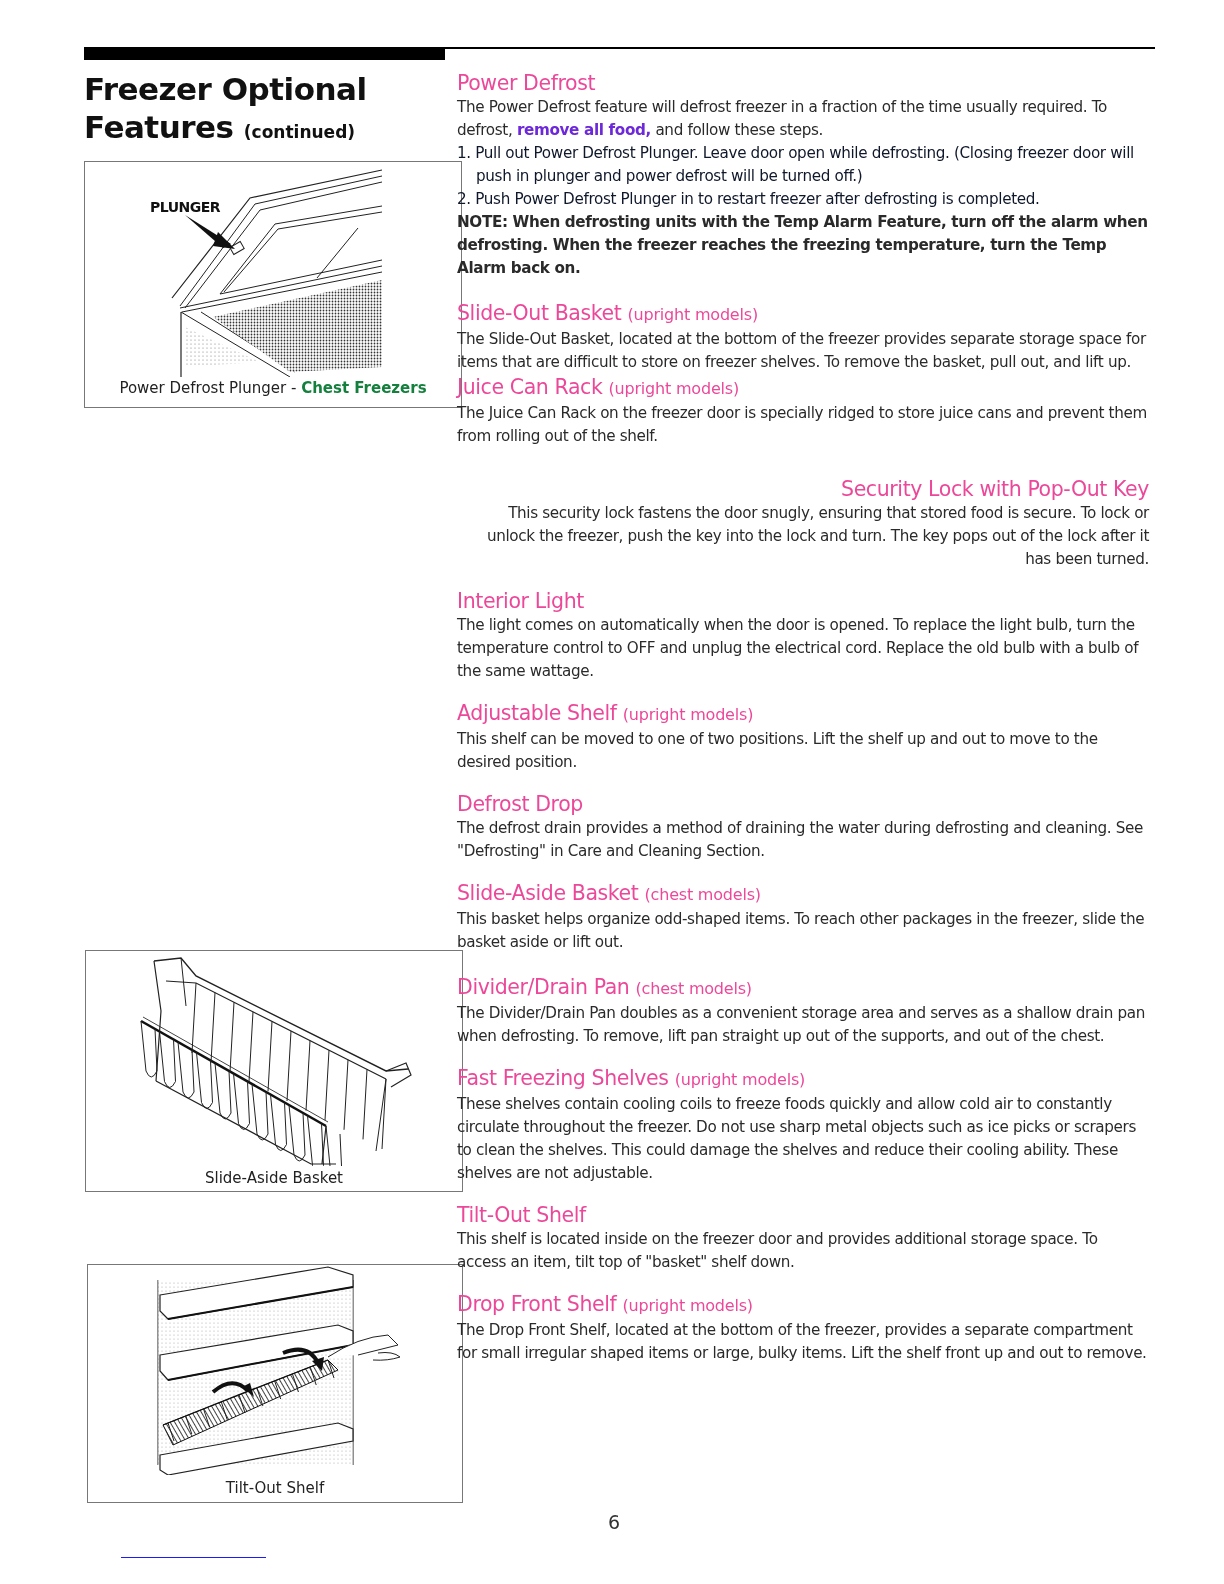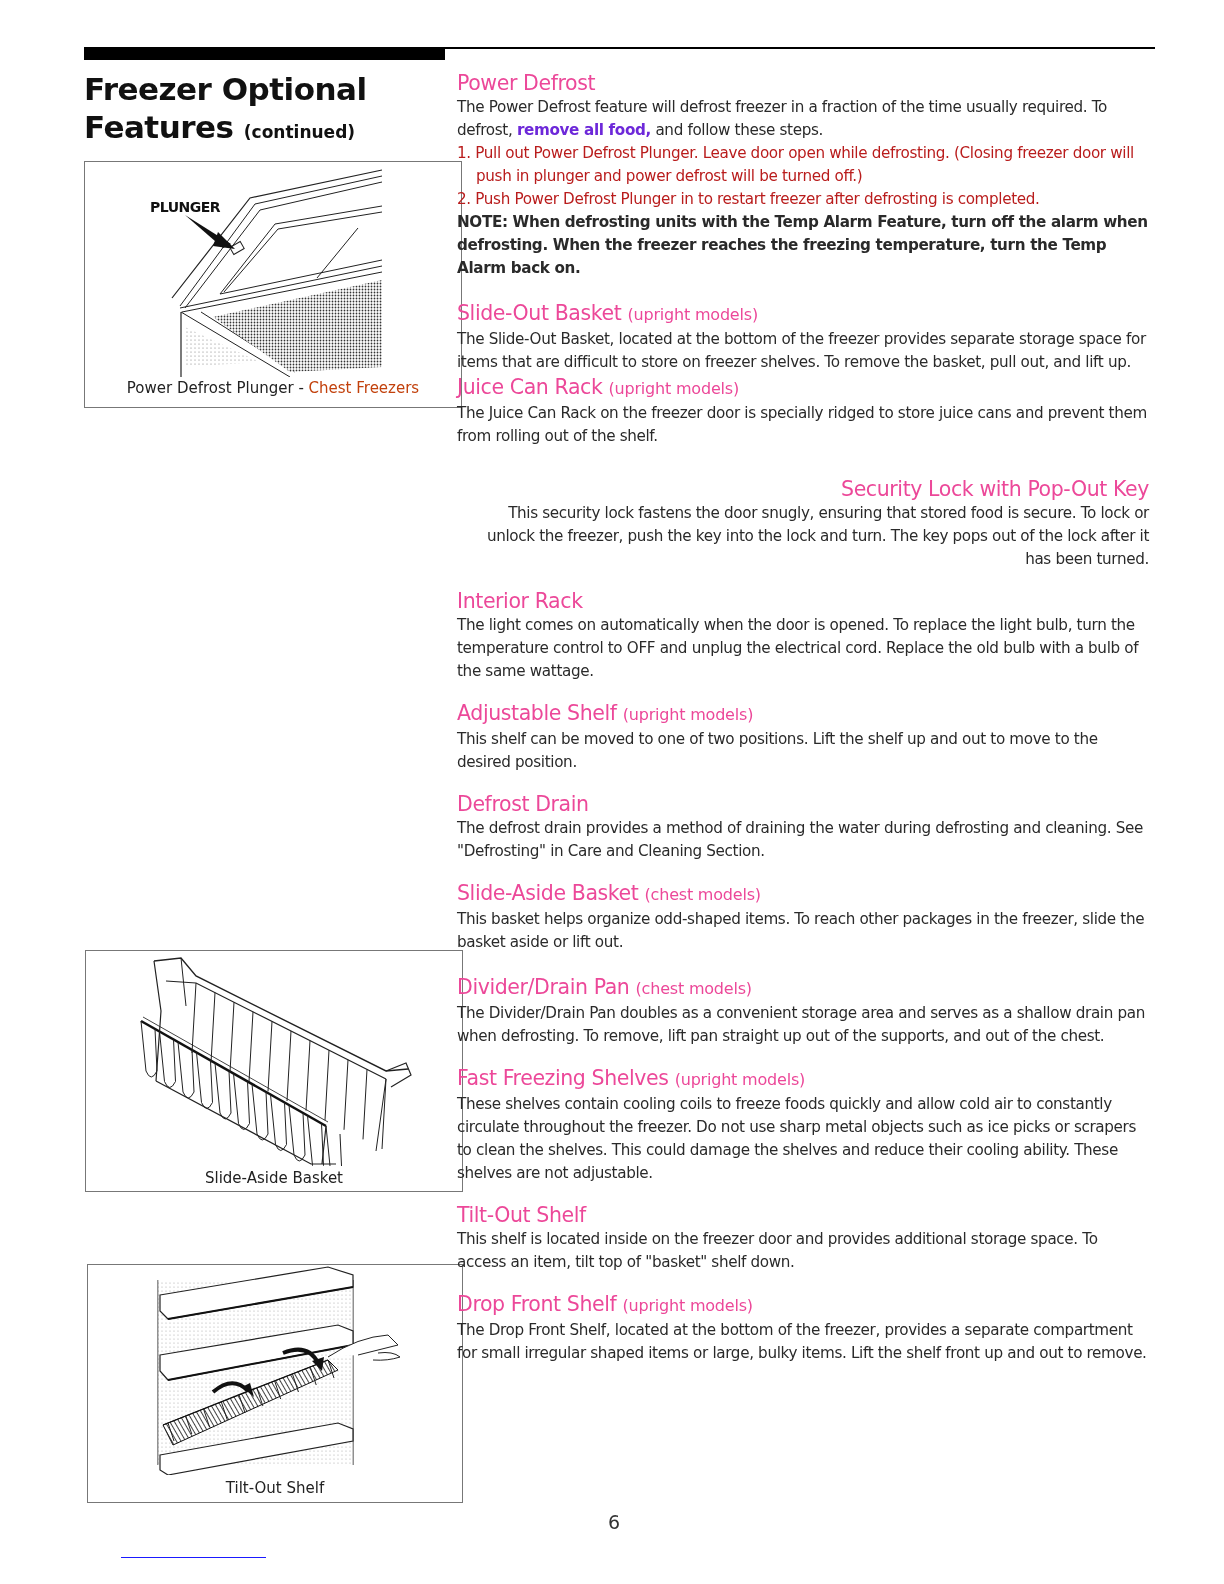--- a/index.html
+++ b/index.html
@@ -7,38 +7,38 @@
          font-family: "DejaVu Sans", sans-serif; color: #111; }
   .rule-thick { position: absolute; left: 84px; top: 47px; width: 361px; height: 13px; background: #000; }
   .rule-thin { position: absolute; left: 444px; top: 47px; width: 711px; height: 2px; background: #000; }
   .page-title { position: absolute; left: 84px; top: 70px; font-family: "DejaVu Sans", sans-serif;
                 font-weight: bold; font-size: 31px; line-height: 38px; letter-spacing: -0.5px; margin: 0; }
   .page-title .cont { font-size: 17px; letter-spacing: 0; }
   .figure { position: absolute; border: 1px solid #777; background: #fff; padding-left: 19px; }
   .figure svg { position: absolute; left: 0; top: 0; }
   .fig-caption { position: absolute; left: 0; right: 0; text-align: center; font-size: 15px;
                  font-family: "DejaVu Sans", sans-serif; color: #222; }
-  .fig-caption b { font-weight: normal; color: #c2410c; }
+  .fig-caption b { font-weight: bold; color: #15803d; }
   #fig1 { left: 84px; top: 161px; width: 357px; height: 245px; }
   #fig1 .fig-caption { top: 217px; }
   #fig2 { left: 85px; top: 950px; width: 357px; height: 240px; }
   #fig2 .fig-caption { top: 218px; }
   #fig3 { left: 87px; top: 1264px; width: 355px; height: 237px; }
   #fig3 .fig-caption { top: 214px; }
   .plunger-label { position: absolute; left: 65px; top: 37px; font-weight: bold; font-size: 14px; letter-spacing: -0.5px; }
   .content { position: absolute; left: 457px; top: 70px; width: 692px; }
   .section { margin: 0; }
   .section h2 { margin: 0; font-family: "DejaVu Sans", sans-serif; font-weight: normal; font-size: 20.5px;
                 line-height: 26px; letter-spacing: -0.4px; color: #ec4899; }
   .section h2 .qual { font-size: 16px; letter-spacing: -0.2px; }
   .section p { margin: 0; font-family: "DejaVu Sans", sans-serif; font-size: 15.2px; line-height: 23px;
                letter-spacing: -0.35px; color: #2a2a2a; }
   .section p b { color: #6d28d9; }
   .section ol { margin: 0; padding: 0; list-style: none; }
-  .section ol li { font-size: 15.2px; line-height: 23px; letter-spacing: -0.35px; color: #b91c1c;
+  .section ol li { font-size: 15.2px; line-height: 23px; letter-spacing: -0.35px; color: #0f172a;
                    padding-left: 19px; text-indent: -19px; }
   .note { margin: 10px 0 0 0; font-weight: bold; font-size: 15.5px; line-height: 24px; letter-spacing: -0.3px; color: #111; }
   .page-number { position: absolute; left: 608px; top: 1511px; font-size: 19px; color: #333; }
   .footer-link { position: absolute; left: 121px; top: 1557px; width: 145px; height: 1px; background: #1a1aff; }
 </style>
 </head>
 <body>
 
 <div class="rule-thick"></div>
 <div class="rule-thin"></div>
@@ -213,31 +213,31 @@
     <h2><span>Juice Can Rack</span> <span class="qual">(upright models)</span></h2>
     <p>The Juice Can Rack on the freezer door is specially ridged to store juice cans and prevent them from rolling out of the shelf.</p>
   </div>
 
   <div class="section" style="margin-top:28px;text-align:right;">
     <h2><span>Security Lock with Pop-Out Key</span></h2>
     <p>This security lock fastens the door snugly, ensuring that stored food is secure.  To lock or unlock the freezer, push the key into the lock and turn. The key pops out of the lock after it has been turned.</p>
   </div>
 
   <div class="section" style="margin-top:17px;">
-    <h2><span>Interior Rack</span></h2>
+    <h2><span>Interior Light</span></h2>
     <p>The light comes on automatically when the door is opened. To replace the light bulb, turn the temperature control to OFF and unplug the electrical cord. Replace the old bulb with a bulb of the same wattage.</p>
   </div>
 
   <div class="section" style="margin-top:17px;">
     <h2><span>Adjustable Shelf</span> <span class="qual">(upright models)</span></h2>
     <p>This shelf can be moved to one of two positions. Lift the shelf up and out to move to the desired position.</p>
   </div>
 
   <div class="section" style="margin-top:17px;">
-    <h2><span>Defrost Drain</span></h2>
+    <h2><span>Defrost Drop</span></h2>
     <p>The defrost drain provides a method of draining the water during defrosting and cleaning. See "Defrosting" in Care and Cleaning Section.</p>
   </div>
 
   <div class="section" style="margin-top:17px;">
     <h2><span>Slide-Aside Basket</span> <span class="qual">(chest models)</span></h2>
     <p>This basket helps organize odd-shaped items. To reach other packages in the freezer, slide the basket aside or lift out.</p>
   </div>
 
   <div class="section" style="margin-top:20px;">
     <h2><span>Divider/Drain Pan</span> <span class="qual">(chest models)</span></h2>

